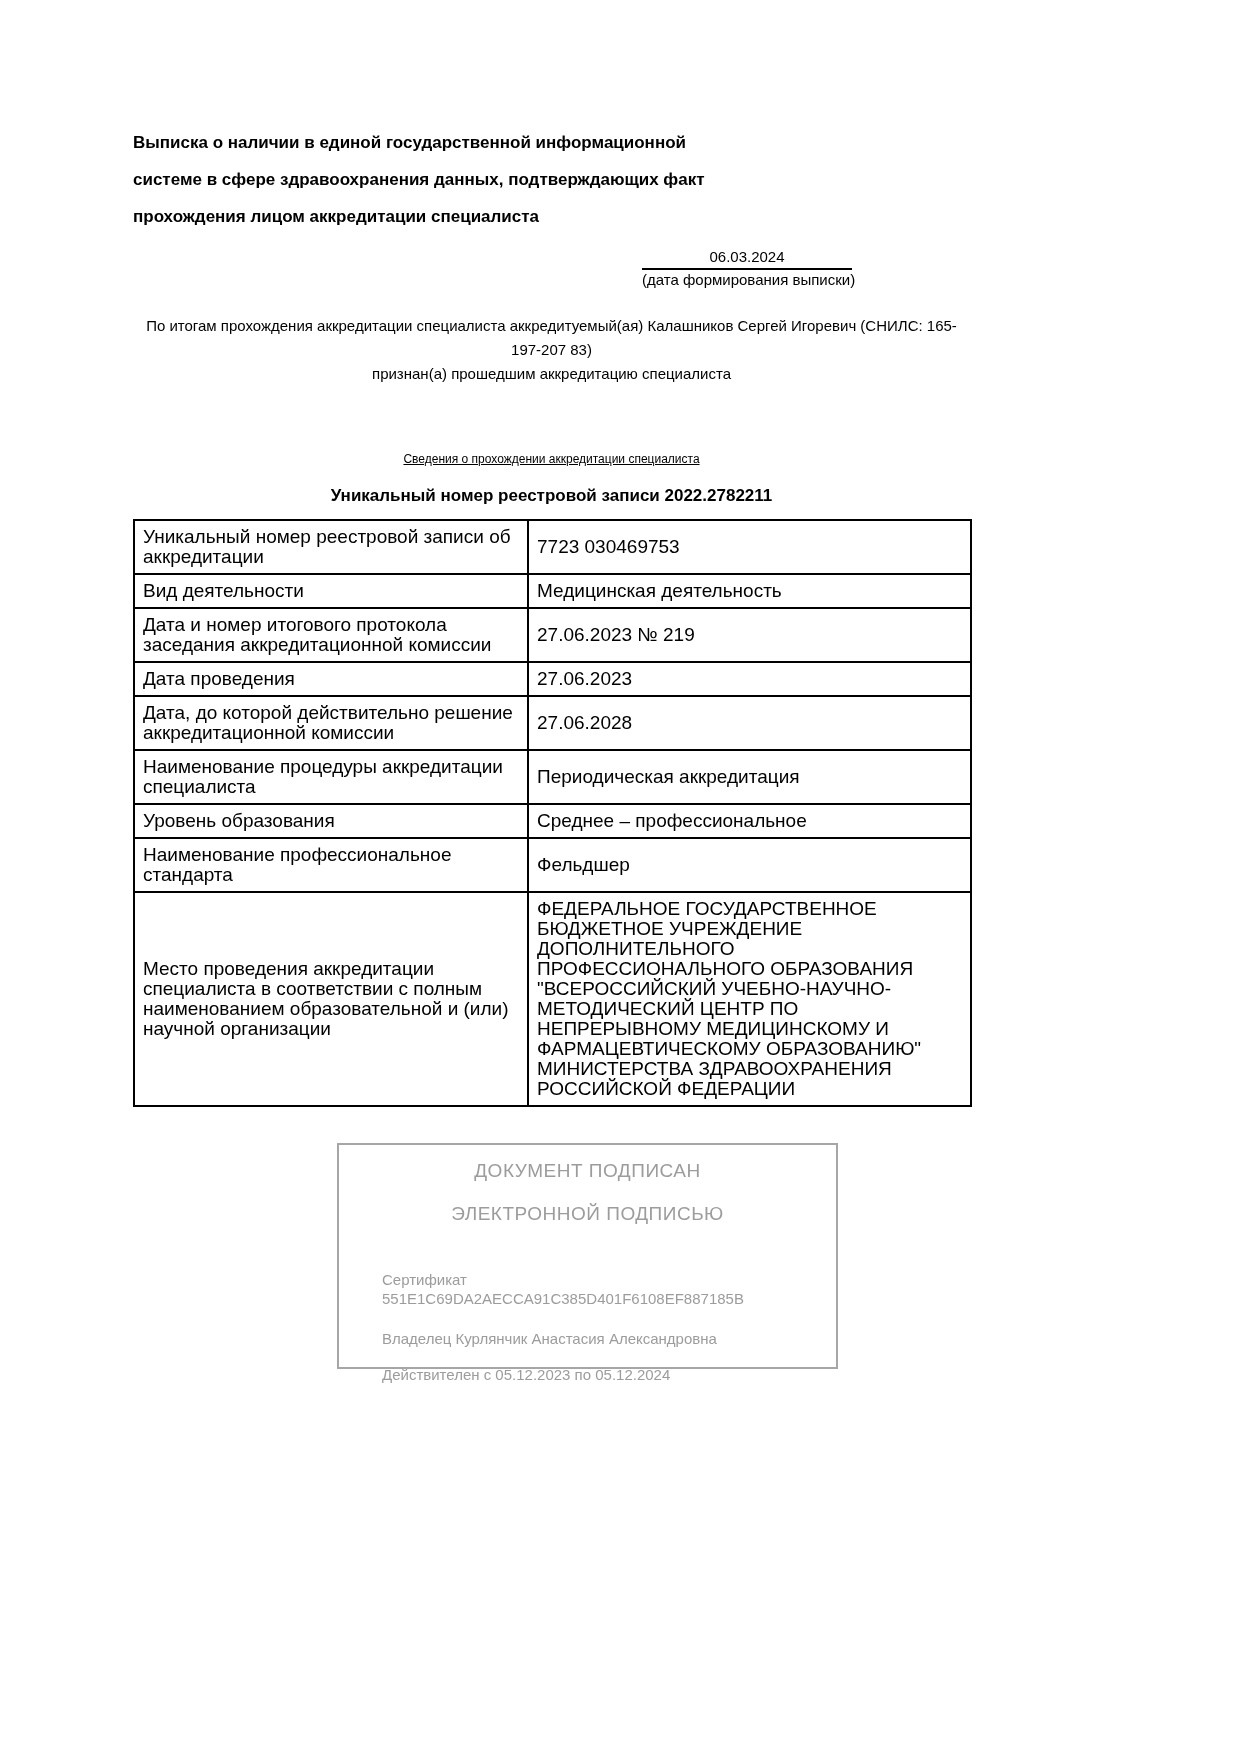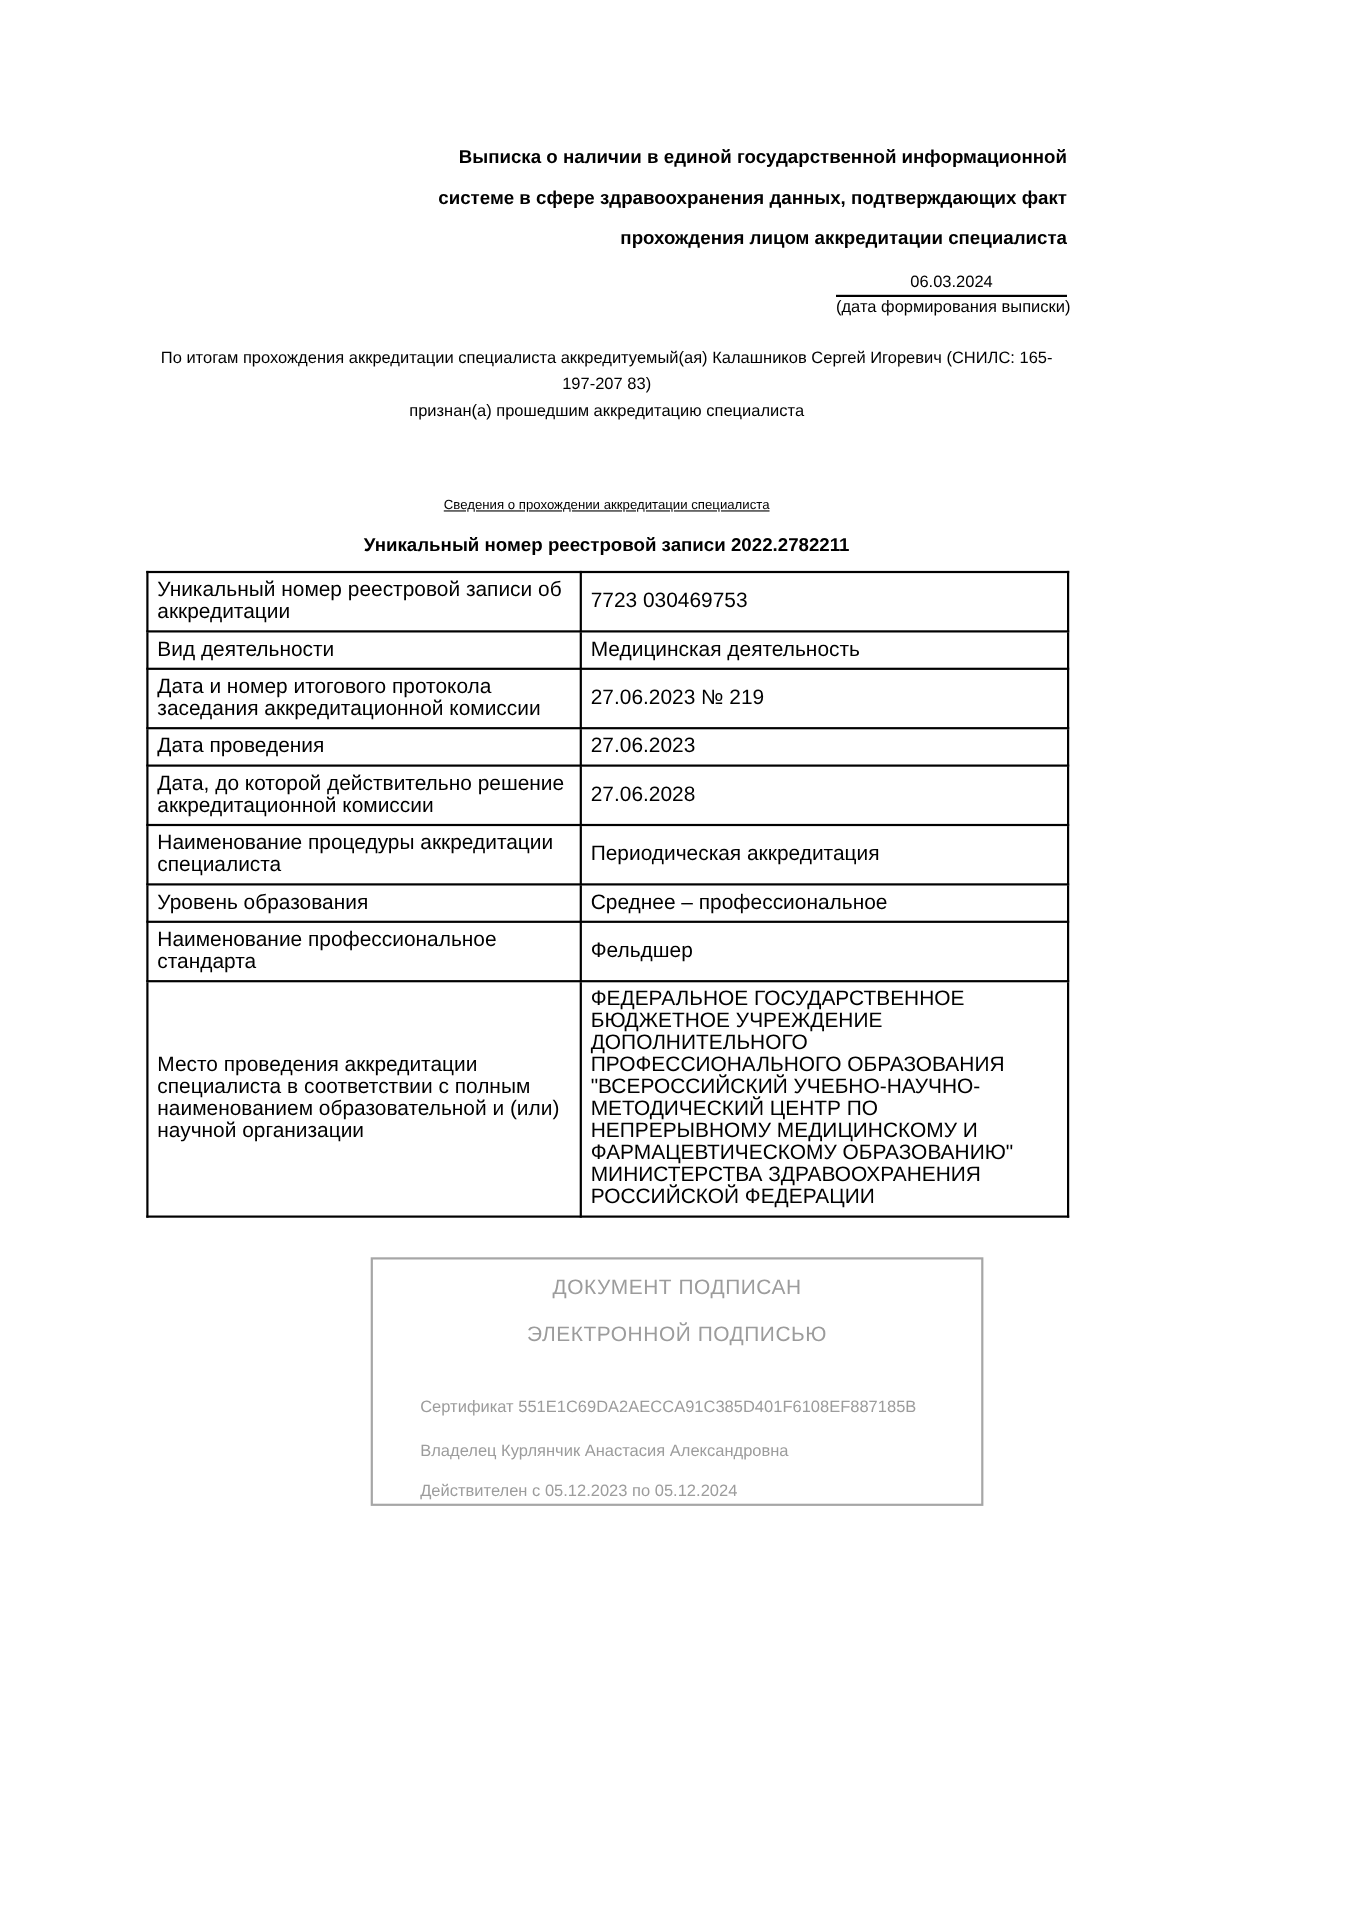--- a/index.html
+++ b/index.html
@@ -15,31 +15,32 @@
     color: #000000;
   }
   .content {
     position: relative;
     margin-left: 133px;
     width: 837px;
   }
   .doc-title {
     margin: 0;
     padding-top: 124px;
-    text-align: right;
+    text-align: left;
     font-size: 17px;
     font-weight: bold;
     line-height: 37px;
   }
   .doc-title span { display: block; }
 
   .date-block {
     width: 210px;
     margin-top: 12px;
     margin-left: auto;
+    margin-right: 118px;
     text-align: center;
     font-size: 15px;
   }
   .date-value {
     border-bottom: 2px solid #000000;
     padding-bottom: 2px;
     line-height: 19px;
   }
   .date-caption {
     line-height: 20px;
@@ -83,21 +84,21 @@
     padding: 6px 8px;
     vertical-align: middle;
     line-height: 20px;
     word-wrap: break-word;
   }
 
   .signature-box {
     position: relative;
     margin-top: 36px;
     margin-left: 204px;
-    width: 557px;
+    width: 501px;
     height: 226px;
     border: 2px solid #a6a6a6;
     box-sizing: border-box;
     color: #9c9c9c;
   }
   .sig-title {
     text-align: center;
     font-size: 19px;
     line-height: 24px;
     letter-spacing: 0.5px;

